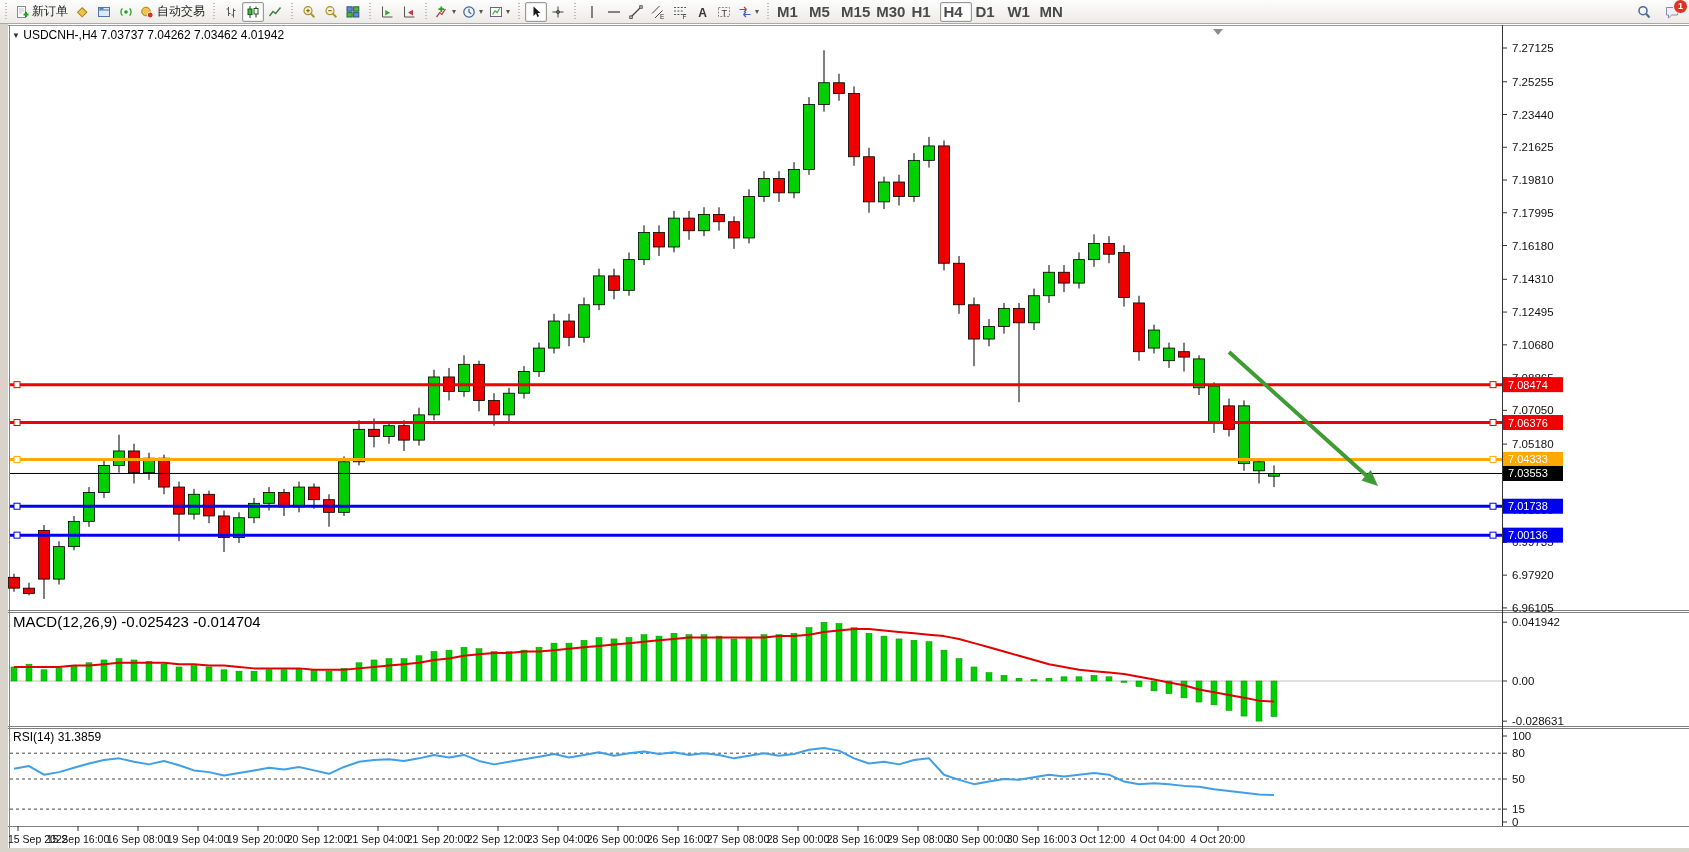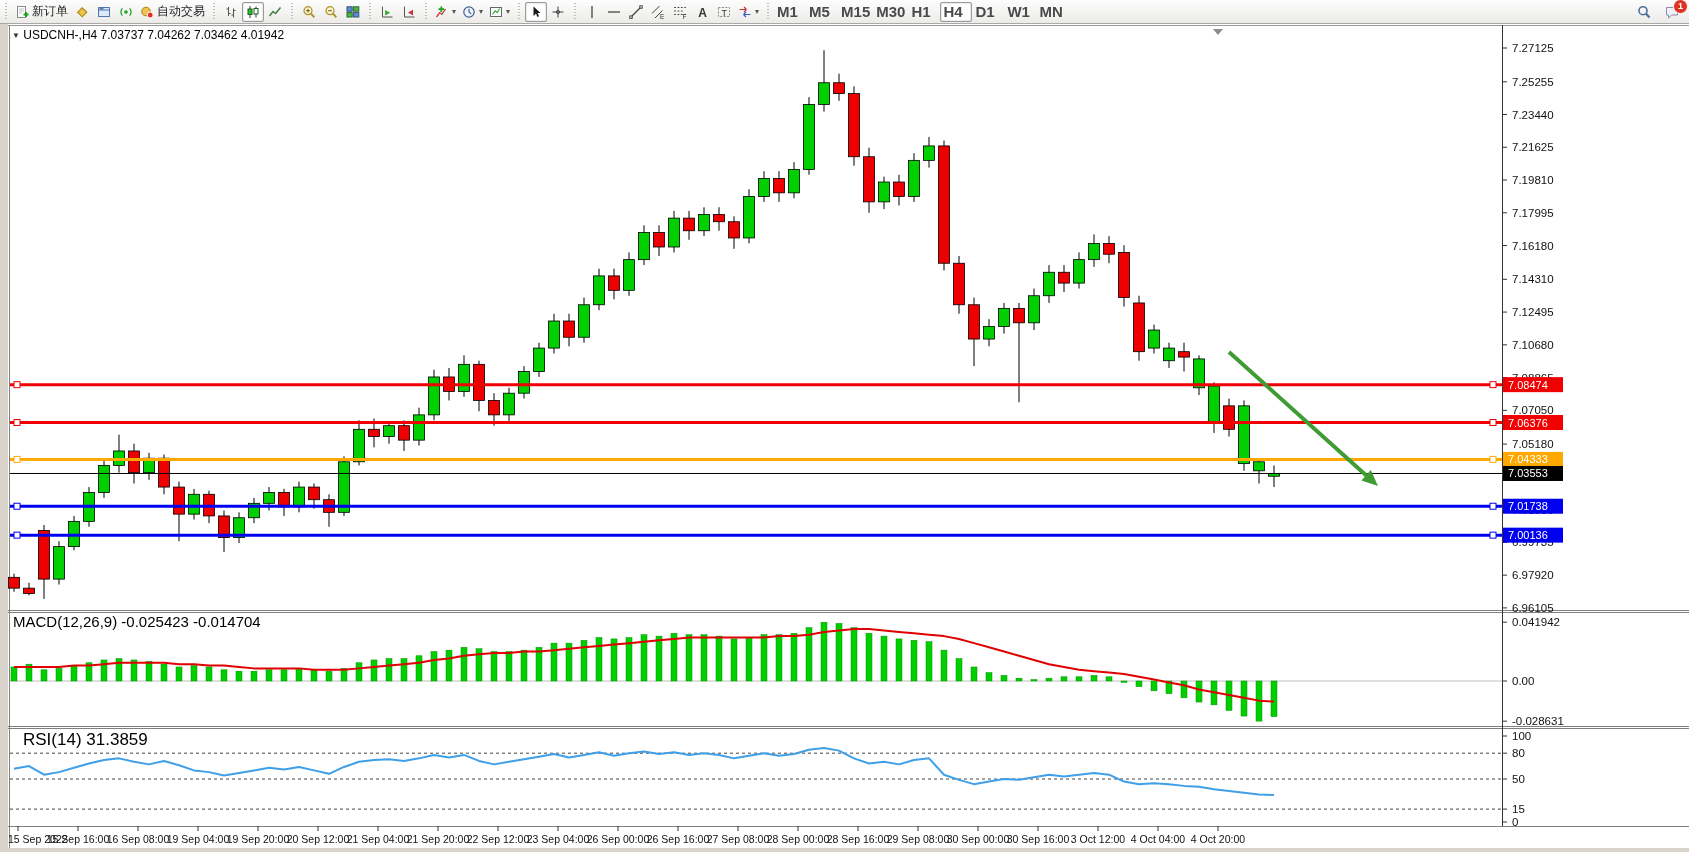--- a/index.html
+++ b/index.html
@@ -651,14 +651,14 @@
       <text x="1158" y="843" font-size="10.5" fill="#111" text-anchor="middle">4 Oct 04:00</text>
       <line x1="1218" y1="826" x2="1218" y2="831" stroke="#333"></line>
       <text x="1218" y="843" font-size="10.5" fill="#111" text-anchor="middle">4 Oct 20:00</text>
     </svg>
 
   <div class="overlay" id="chart-title" style="left:12px;top:28px;">
     <span class="tri">▼</span>
     <span>USDCNH-,H4  7.03737 7.04262 7.03462 4.01942</span>
   </div>
   <div class="overlay" style="left:13px;top:613px;font-size:15px;">MACD(12,26,9) -0.025423 -0.014704</div>
-  <div class="overlay" style="left:23px;top:730px;font-size:17px;">RSI(14) 31.3859</div>
+  <div class="overlay" style="left:13px;top:730px;font-size:12px;">RSI(14) 31.3859</div>
 </div>
 
 </body></html>

